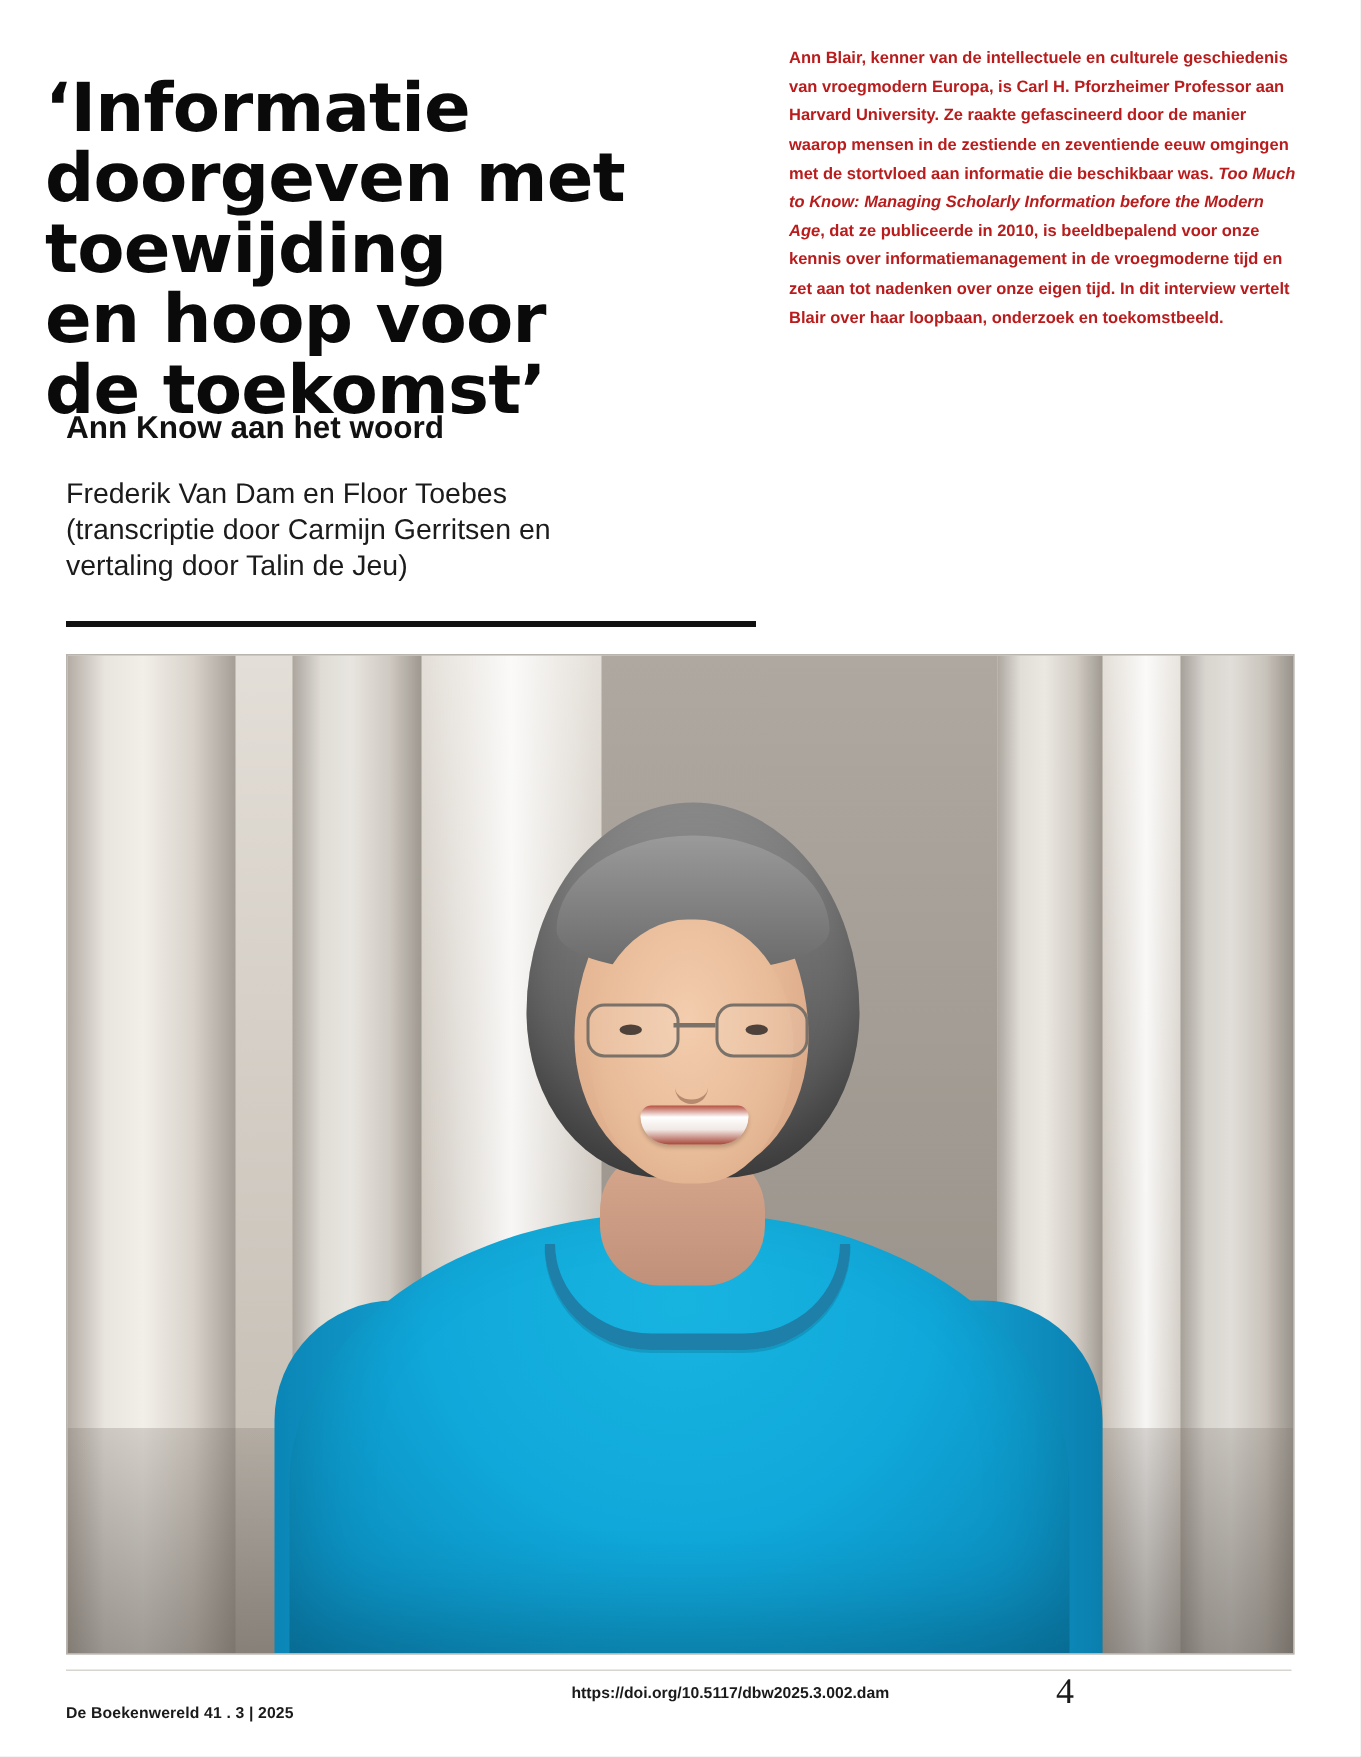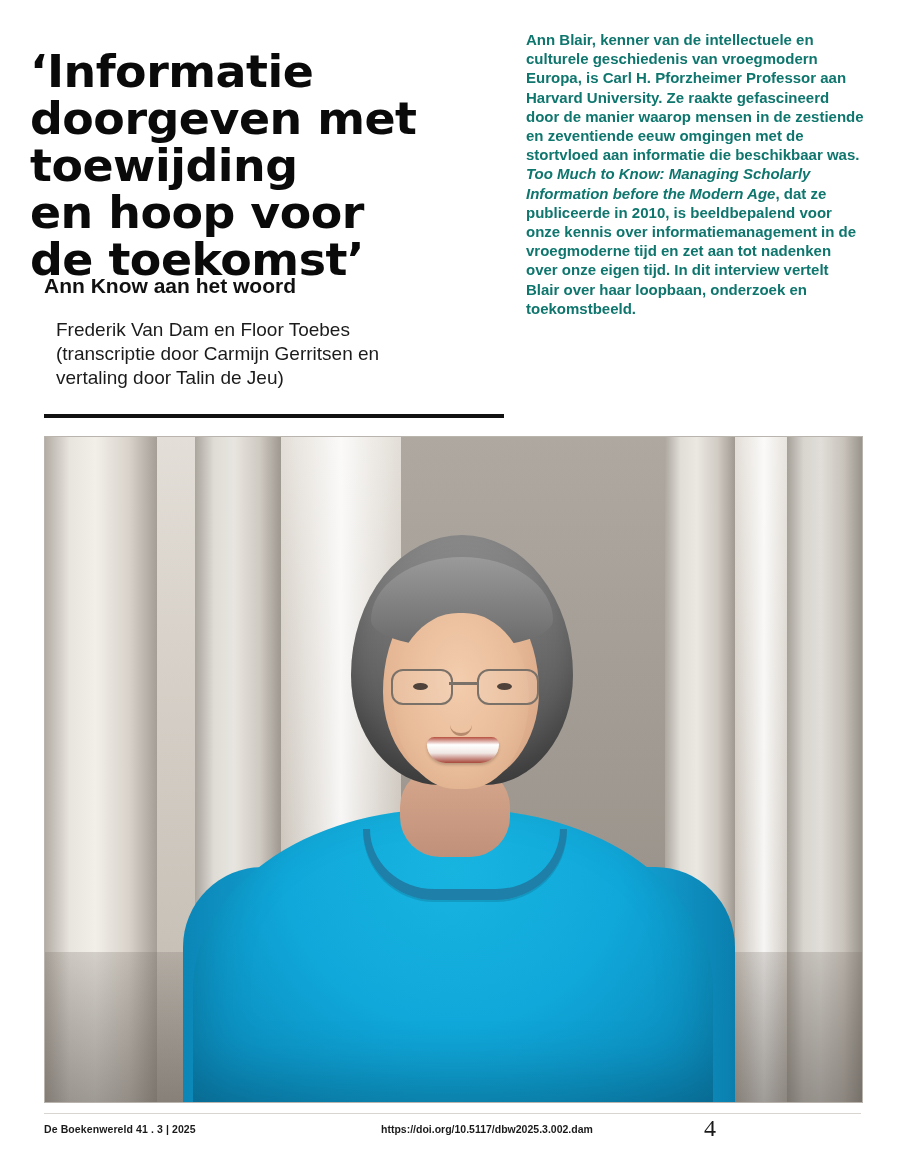--- a/index.html
+++ b/index.html
@@ -53,44 +53,43 @@
     color: #111111;
     margin: 0 0 3px 0;
   }
   .standfirst .authors {
     font-family: "Liberation Sans", sans-serif;
     font-weight: 400;
     font-size: 19px;
     line-height: 24px;
     color: #1b1b1b;
     white-space: pre-line;
-    margin-left: 12px;
   }
 
   
   .rule {
     position: absolute;
     left: 44px;
     top: 414px;
     width: 460px;
     height: 4px;
     background: #111111;
   }
 
   
   .intro {
     position: absolute;
     left: 526px;
     top: 30px;
     width: 340px;
     font-family: "Liberation Sans", sans-serif;
     font-weight: 700;
-    font-size: 15px;
+    font-size: 11px;
     line-height: 19.2px;
-    color: #0f766e;
+    color: #b91c1c;
     text-align: left;
   }
   .intro .ital {
     font-style: italic;
     font-weight: 700;
   }
 
   
   .photo-frame {
     position: absolute;
@@ -246,21 +245,21 @@
   }
   .footer {
     position: absolute;
     left: 44px;
     right: 46px;
     top: 1123px;
     height: 24px;
     font-family: "Liberation Serif", serif;
   }
   .footer .left {
-    position: absolute; left: 0; top: 0;
+    position: absolute; left: 0; top: 13px;
     font-family: "Liberation Sans", sans-serif;
     font-weight: 700;
     font-size: 10.5px;
     color: #1a1a1a;
     letter-spacing: 0.1px;
   }
   .footer .center {
     position: absolute; left: 337px; top: 0;
     font-family: "Liberation Sans", sans-serif;
     font-weight: 700;

